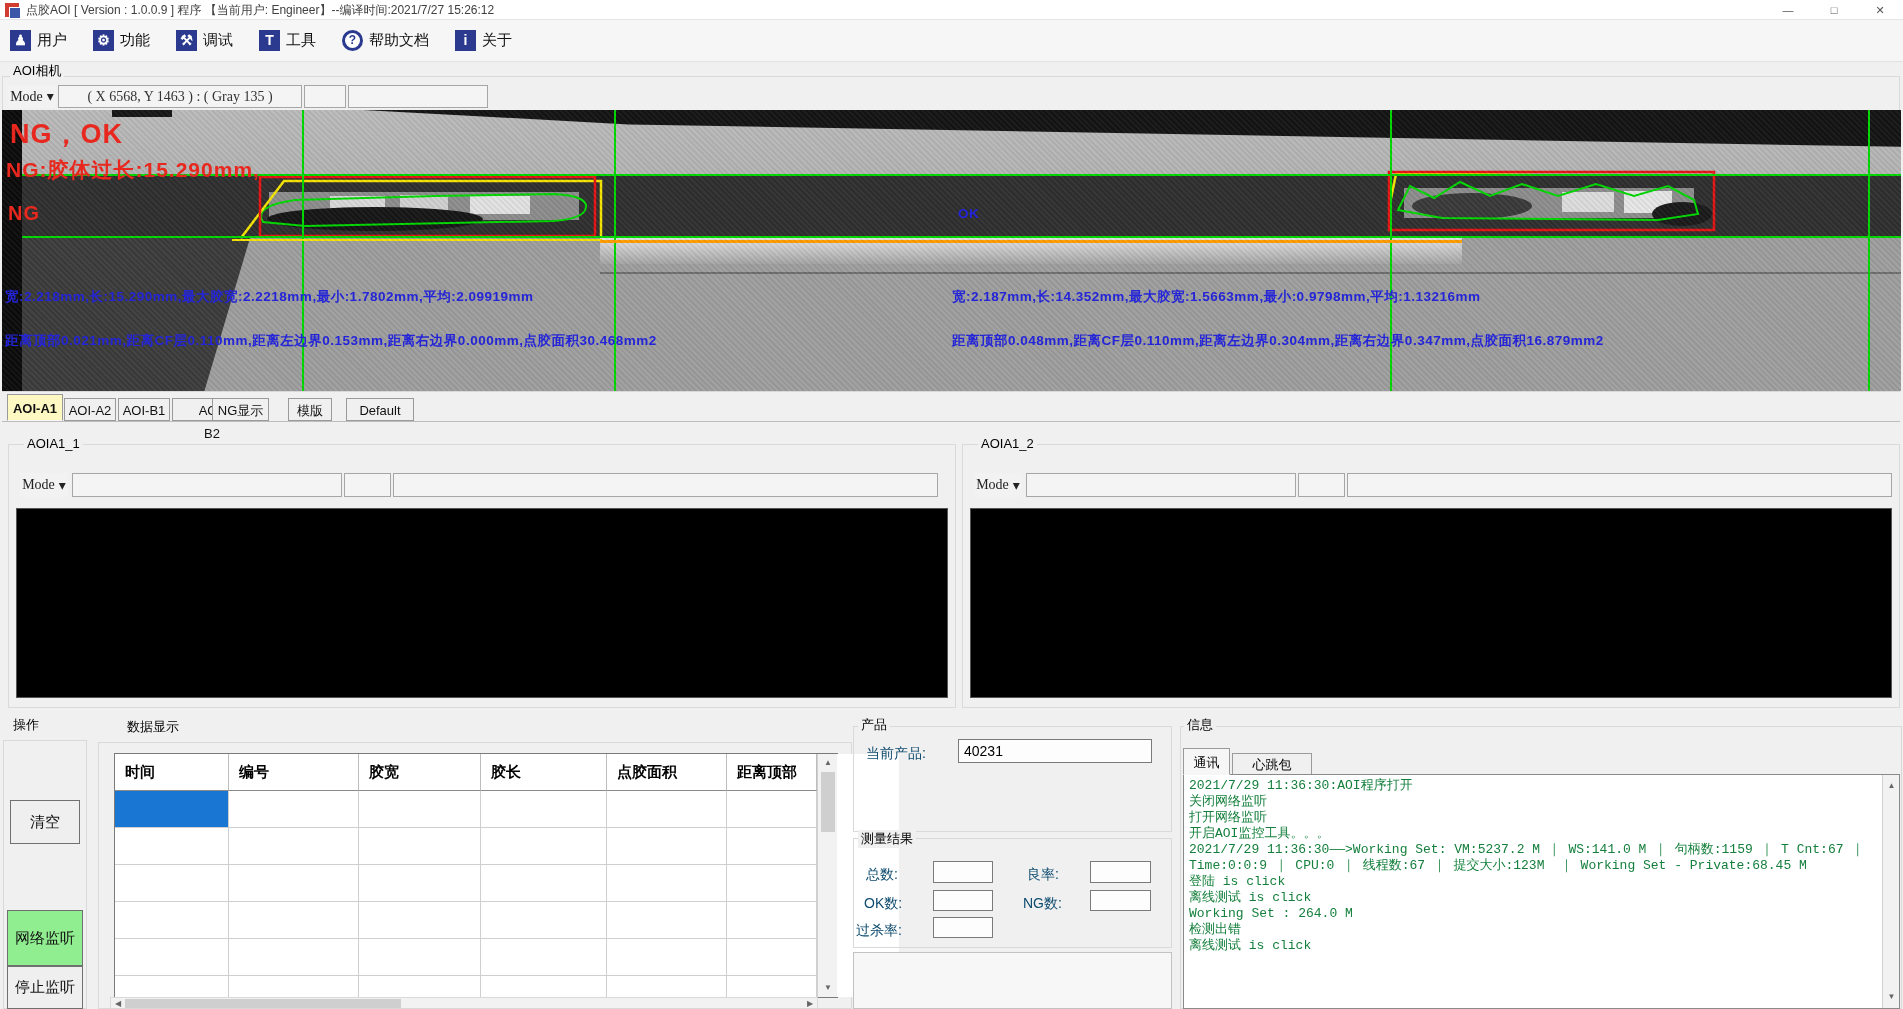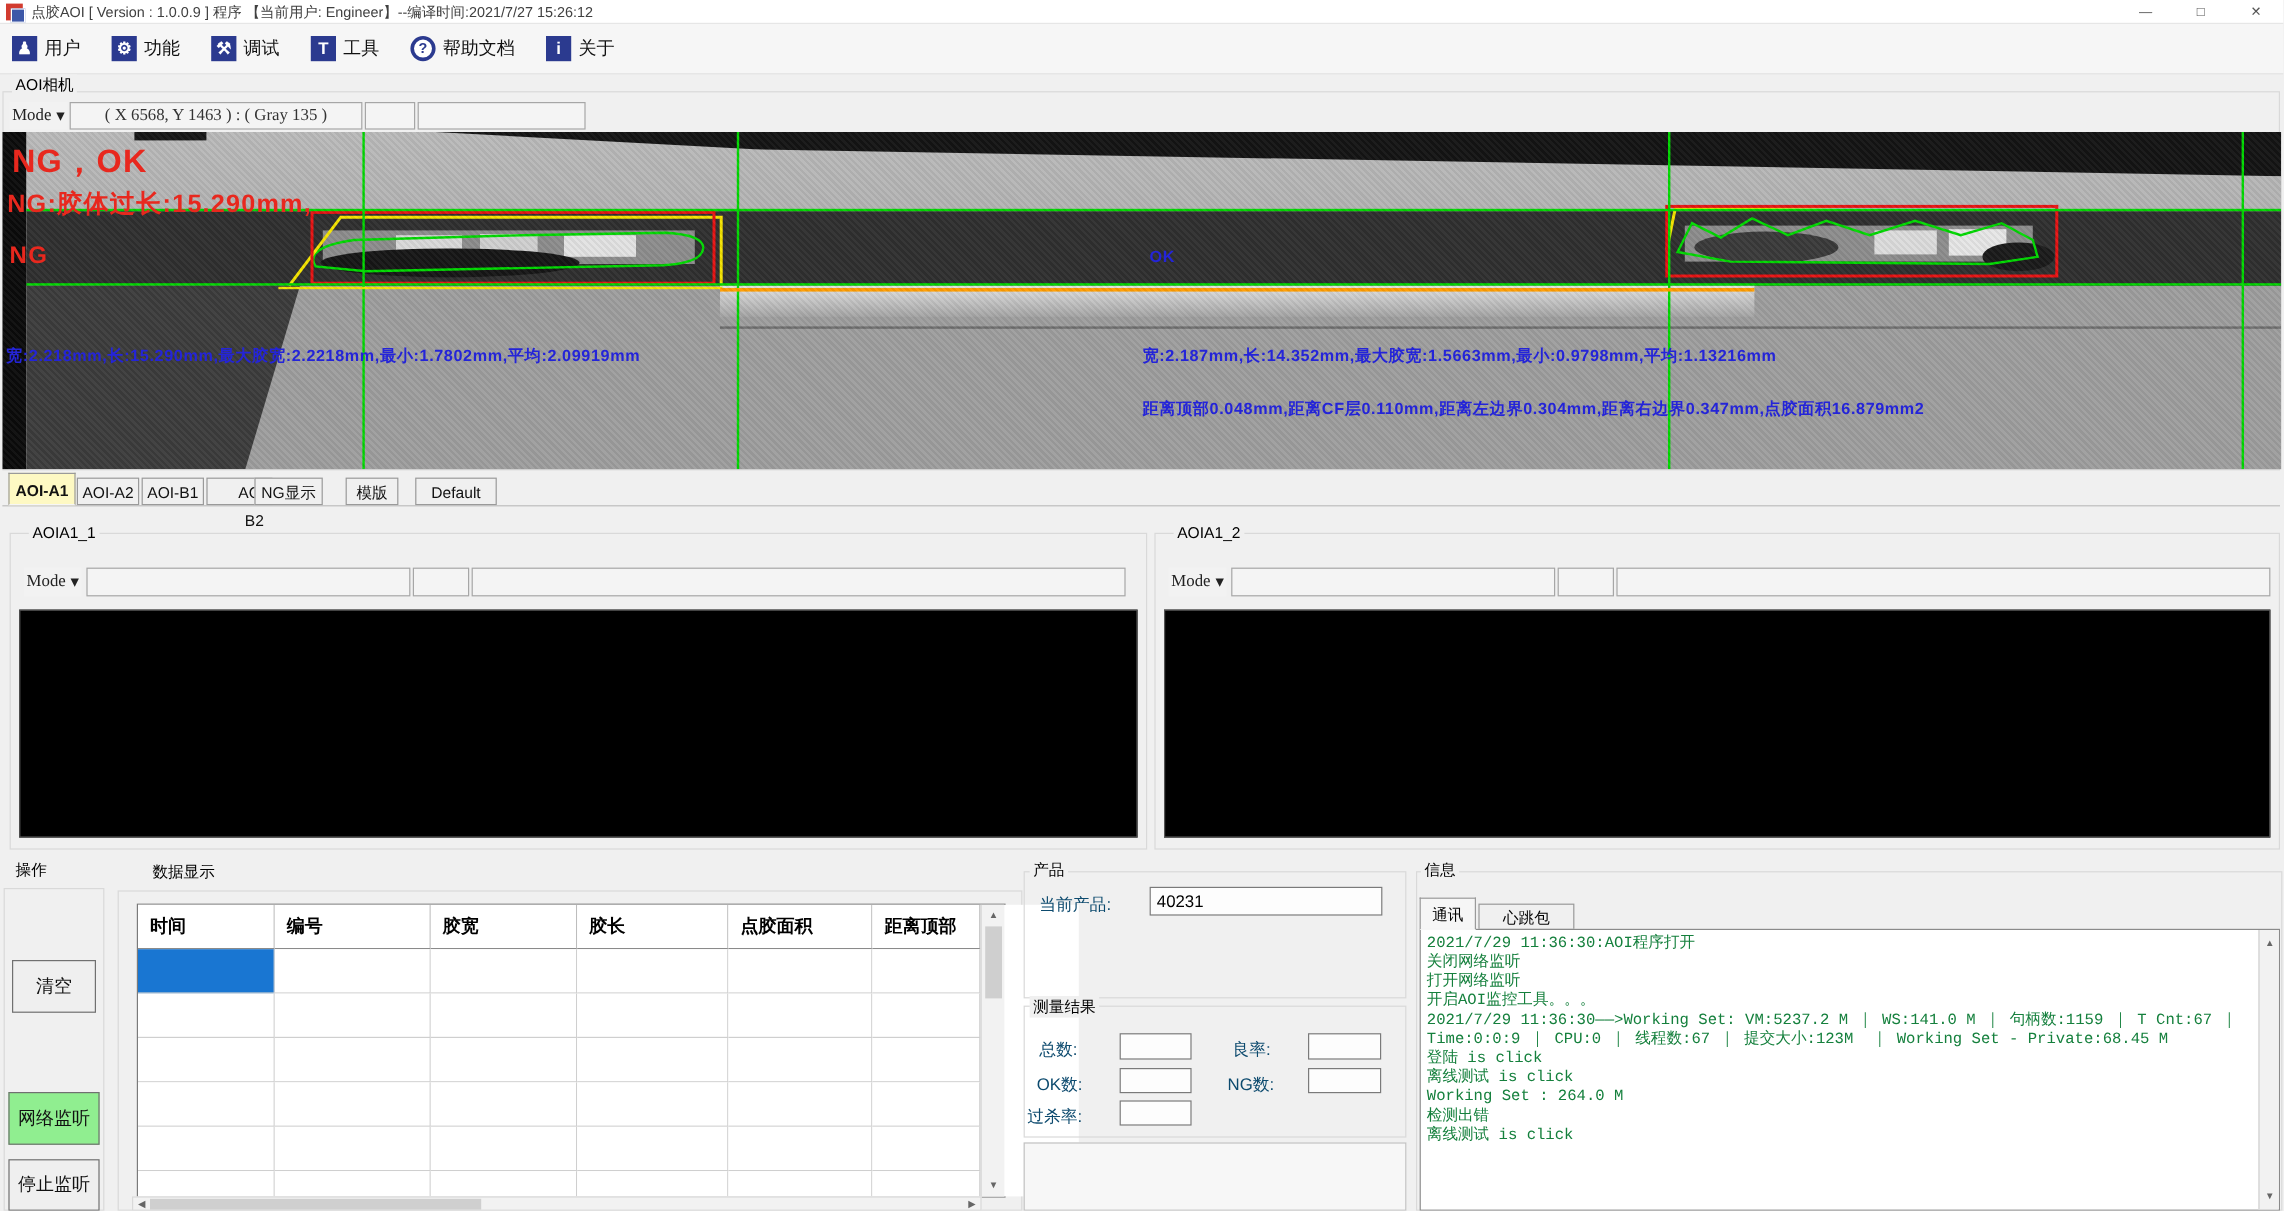--- a/index.html
+++ b/index.html
@@ -151,20 +151,21 @@
     <path d="M 16 44 L 28 20 L 52 32 L 78 16 L 108 30 L 140 18 L 176 30 L 214 18 L 252 30 L 286 20 L 312 34 L 316 48 L 276 54 L 60 52 Z" fill="none" stroke="#00d800" stroke-width="2"></path>
     <path d="M 7 42 L 14 8 L 150 6" fill="none" stroke="#f5e400" stroke-width="2.5"></path>
     <rect x="7" y="6" width="325" height="58" fill="none" stroke="#e81313" stroke-width="2.5"></rect>
   </svg>
 
   <div class="abs red-txt" style="left:8px;top:6px;font-size:27px;">NG，OK</div>
   <div class="abs red-txt" style="left:4px;top:46px;font-size:21px;">NG:胶体过长:15.290mm,</div>
   <div class="abs red-txt" style="left:6px;top:92px;font-size:20px;">NG</div>
   <div class="abs blue-txt" style="left:956px;top:96px;">OK</div>
   <div class="abs blue-txt" style="left:3px;top:178px;">宽:2.218mm,长:15.290mm,最大胶宽:2.2218mm,最小:1.7802mm,平均:2.09919mm</div>
+  <div class="abs blue-txt" style="left:3px;top:222px;">距离顶部0.021mm,距离CF层0.110mm,距离左边界0.153mm,距离右边界0.000mm,点胶面积30.468mm2</div>
   <div class="abs blue-txt" style="left:950px;top:178px;">宽:2.187mm,长:14.352mm,最大胶宽:1.5663mm,最小:0.9798mm,平均:1.13216mm</div>
   <div class="abs blue-txt" style="left:950px;top:222px;">距离顶部0.048mm,距离CF层0.110mm,距离左边界0.304mm,距离右边界0.347mm,点胶面积16.879mm2</div>
   <div class="abs noise"></div>
 </div>
 
 <div class="abs tabline"></div>
 <div class="abs tab active" style="left:7px;top:394px;width:56px;height:27px;line-height:27px;">AOI-A1</div>
 <div class="abs tab" style="left:64px;top:398px;width:52px;height:23px;line-height:23px;">AOI-A2</div>
 <div class="abs tab" style="left:118px;top:398px;width:52px;height:23px;line-height:23px;">AOI-B1</div>
 <div class="abs tab" style="left:172px;top:398px;width:55px;height:23px;line-height:23px;padding-left:25px;">AOI-B2</div>
@@ -190,21 +191,21 @@
     <span>▾</span>
 </div>
 <div class="abs field" style="left:1026px;top:473px;width:270px;height:24px;"></div>
 <div class="abs field" style="left:1298px;top:473px;width:47px;height:24px;"></div>
 <div class="abs field" style="left:1347px;top:473px;width:545px;height:24px;"></div>
 <div class="abs blackpanel" style="left:970px;top:508px;width:922px;height:190px;"></div>
 
 <div class="abs glabel" style="left:10px;top:716px;">操作</div>
 <div class="abs gbox" style="left:3px;top:740px;width:84px;height:269px;"></div>
 <div class="abs btn" style="left:10px;top:800px;width:70px;height:44px;">清空</div>
-<div class="abs btn green" style="left:7px;top:910px;width:76px;height:44px;">网络监听</div>
+<div class="abs btn green" style="left:7px;top:910px;width:76px;height:56px;">网络监听</div>
 <div class="abs btn" style="left:7px;top:966px;width:76px;height:43px;">停止监听</div>
 
 <div class="abs glabel" style="left:124px;top:718px;">数据显示</div>
 <div class="abs gbox" style="left:98px;top:742px;width:754px;height:267px;"></div>
 <div class="abs tbl-border" style="left:114px;top:753px;width:724px;height:245px;"></div>
 
 <div class="abs grid" style="left:115px;top:754px;width:784px;height:243px;">
   <div class="h">时间</div>
   <div class="h">编号</div>
   <div class="h">胶宽</div>

